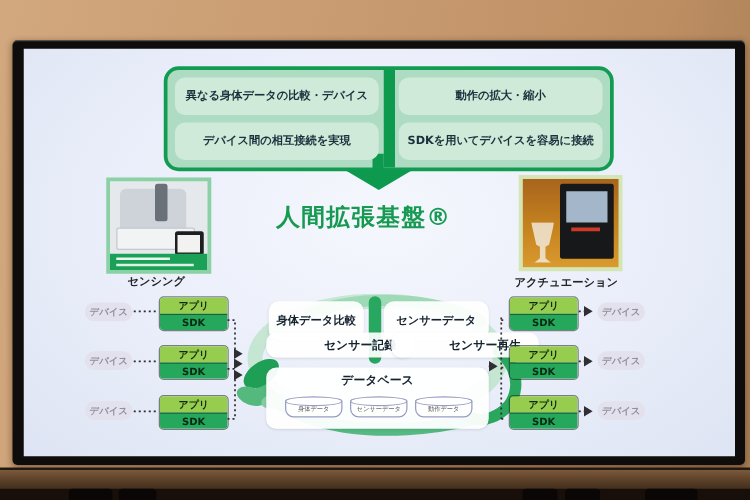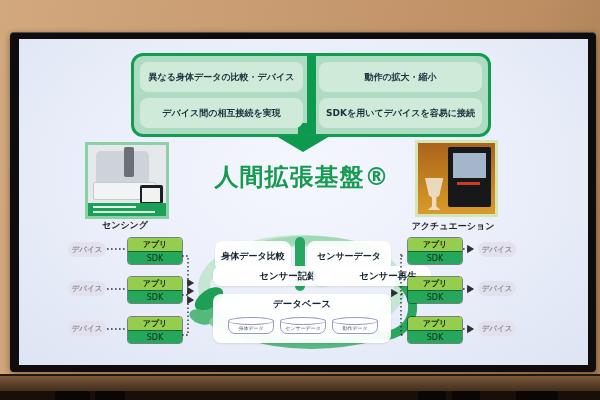--- a/index.html
+++ b/index.html
@@ -29,22 +29,22 @@
   .banner-stem{position:absolute;left:50%;top:0;bottom:0;width:9px;margin-left:-4.5px;
     background:#0d9a4e;z-index:1;}
   .banner-box{position:relative;z-index:2;background:#cfead9;border-radius:8px;
     display:flex;align-items:center;justify-content:center;text-align:center;
     font-size:9px;font-weight:bold;color:#1a303c;line-height:1.15;padding:0 4px;}
   .stem-ext{position:absolute;left:279px;top:84px;width:9px;height:14px;background:#0d9a4e;}
   .down-arrow{position:absolute;left:257px;top:97px;width:0;height:0;
     border-left:27px solid transparent;border-right:27px solid transparent;
     border-top:16px solid #0d9a4e;}
   
-  .title{position:absolute;left:175px;top:122px;width:216px;text-align:center;
-    font-size:24px;font-weight:bold;color:#169a52;letter-spacing:1px;}
+  .title{position:absolute;left:164px;top:122px;width:216px;text-align:center;
+    font-size:19px;font-weight:bold;color:#169a52;letter-spacing:1px;}
   
   .photo{position:absolute;overflow:hidden;}
   .photo-sensing{left:66px;top:103px;width:78px;height:71px;border:3px solid #8ad2a6;background:#e6e9ec;}
   .ps-body{position:absolute;left:10%;top:8%;width:68%;height:52%;background:#cdd3d8;border-radius:5px;}
   .ps-arm{position:absolute;left:46%;top:3%;width:13%;height:42%;background:#697077;border-radius:2px;}
   .ps-base{position:absolute;left:6%;top:52%;width:78%;height:22%;background:#f1f3f5;border:1px solid #c3c9cf;border-radius:2px;}
   .ps-tablet{position:absolute;right:4%;bottom:17%;width:30%;height:26%;background:#1c1f22;border-radius:2px;}
   .ps-tablet::before{content:"";position:absolute;inset:12%;background:#f2f3f0;}
   .ps-strip{position:absolute;left:0;right:0;bottom:0;height:13px;background:#1aa057;}
   .ps-strip::before{content:"";position:absolute;left:6%;top:3px;width:55%;height:2px;background:rgba(255,255,255,.9);}
@@ -61,21 +61,21 @@
   .cap-actuation{left:378px;top:181px;width:112px;}
   
   .pill{position:absolute;width:38px;height:15px;background:#e2e1ec;border-radius:8px;
     display:flex;align-items:center;justify-content:center;
     font-size:7.5px;color:#8f8fa0;font-weight:bold;z-index:2;}
   .stack{position:absolute;width:54px;height:26px;border:1px solid rgba(20,40,25,.55);
     border-radius:4px;overflow:hidden;z-index:2;}
   .app{height:13px;background:#96cd4e;display:flex;align-items:center;justify-content:center;
     font-size:8px;font-weight:bold;color:#13260f;}
   .sdk{height:12px;background:#25a85c;border-top:1px solid rgba(0,0,0,.4);
-    display:flex;align-items:center;justify-content:center;font-size:8px;font-weight:normal;color:#082b15;}
+    display:flex;align-items:center;justify-content:center;font-size:8px;font-weight:bold;color:#082b15;}
   
   .swirl{position:absolute;left:168px;top:196px;width:240px;height:122px;z-index:0;}
   .crossbar{position:absolute;left:276px;top:198px;width:10px;height:54px;background:#27a75f;border-radius:5px;z-index:1;}
   .fn{position:absolute;background:rgba(255,255,255,.93);border-radius:8px;z-index:2;
     display:flex;align-items:center;justify-content:center;font-weight:bold;color:#14232f;
     box-shadow:0 1px 2px rgba(30,60,40,.12);}
   .fn-sm{font-size:9px;height:31px;}
   .fn-md{font-size:9.5px;height:20px;padding-left:32px;}
   .db{position:absolute;left:194px;top:255px;width:178px;height:49px;z-index:2;
     background:rgba(255,255,255,.95);border-radius:8px;box-shadow:0 1px 2px rgba(30,60,40,.12);}

